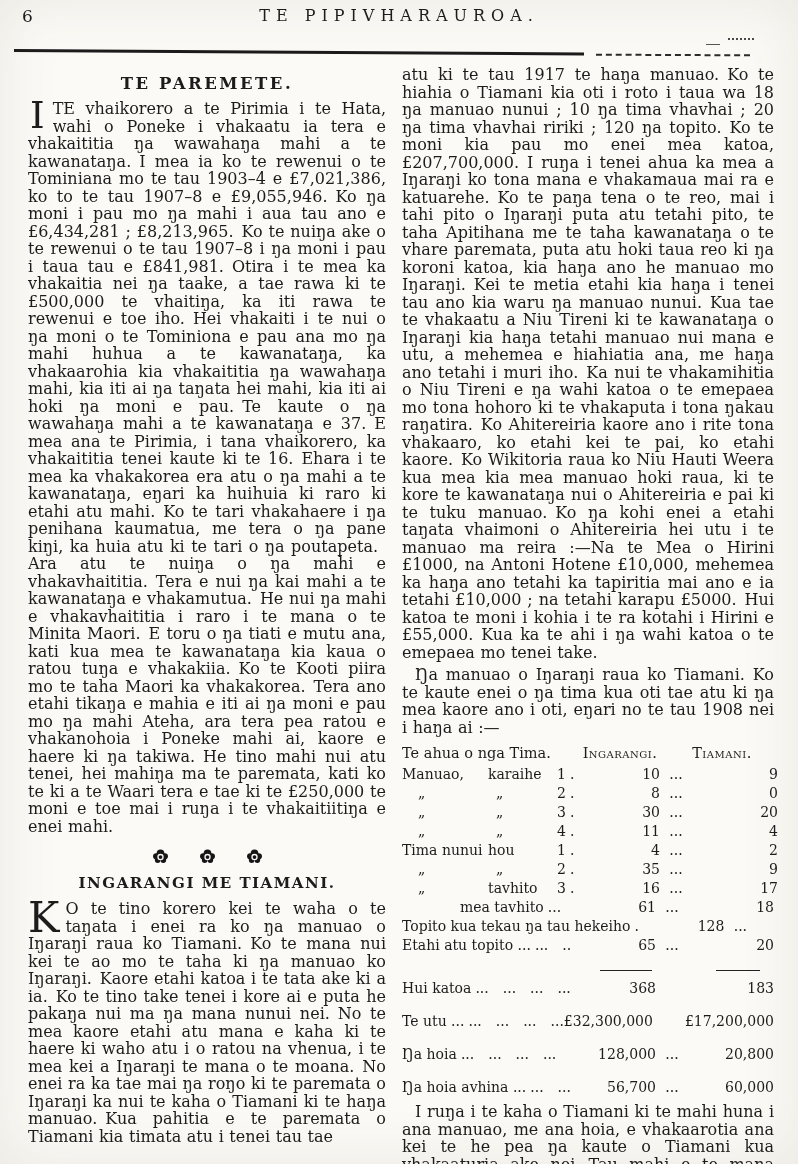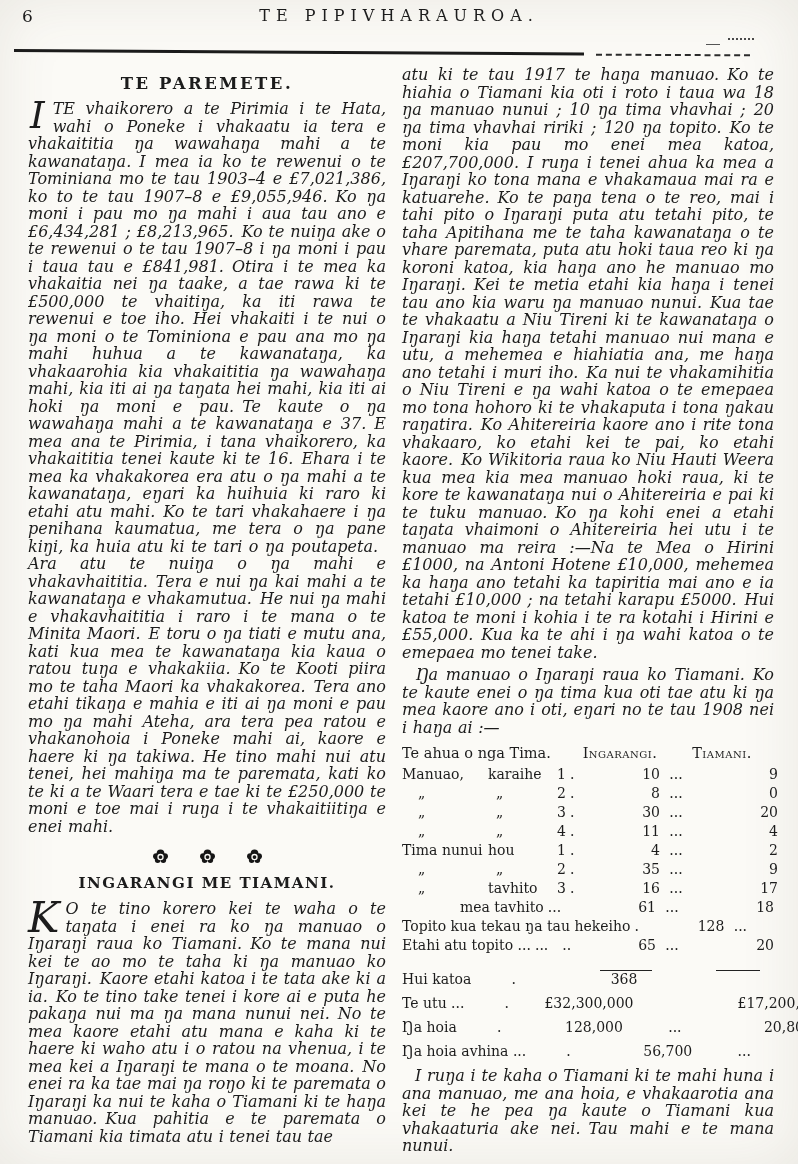--- a/index.html
+++ b/index.html
@@ -35,21 +35,20 @@
     margin:8px 0 7px 0;text-align:center;font-size:16.5px;font-weight:700;
     letter-spacing:2.5px;
   }
   .art-title2{
     margin:9px 0 8px 0;text-align:center;font-size:15px;font-weight:700;
     letter-spacing:1.5px;
   }
   .body-text{
     margin:0;font-size:16px;line-height:17.5px;text-align:justify;
     word-spacing:.5px;
-    font-style:italic;
   }
   .indent{text-indent:13px;}
   .mt{margin-top:5px;}
   .dc{float:left;font-weight:400;}
   .dc-i{font-size:37px;line-height:30px;padding:1px 8px 0 2px;}
   .dc-k{font-size:42px;line-height:33px;padding:1px 6px 0 0;}
   
   .ornaments{display:flex;justify-content:center;gap:28px;margin:13px 0 4px 0;}
   
   .navy-table{margin:8px 0 6px 0;font-size:14px;}
@@ -69,21 +68,21 @@
   .ditto-b{padding-left:8px;box-sizing:border-box;}
   .lspan{display:inline-block;}
   .tdots{flex:1 1 0;min-width:0;overflow:hidden;color:#242424;padding:0 4px;}
   .ting{flex:none;min-width:86px;text-align:right;}
   .tmid{flex:none;width:32px;text-align:center;}
   .ttia{flex:none;min-width:86px;text-align:right;}
   .rule-row{height:8px;align-items:flex-start;margin-top:2px;}
   .sumrule{display:inline-block;border-top:1.6px solid #222;height:0;}
   .sumrule-ing{width:52px;margin-right:4px;}
   .sumrule-tia{width:44px;margin-right:14px;}
-  .tgap{margin-top:5px;gap:36px;}
+  .tgap{margin-top:14px;}
 </style>
 </head>
 <body>
 
 <div class="page">
 
   <div class="phead">
     <span class="pageno">6</span>
     <h1 class="masthead">TE PIPIVHARAUROA.</h1>
   </div>

